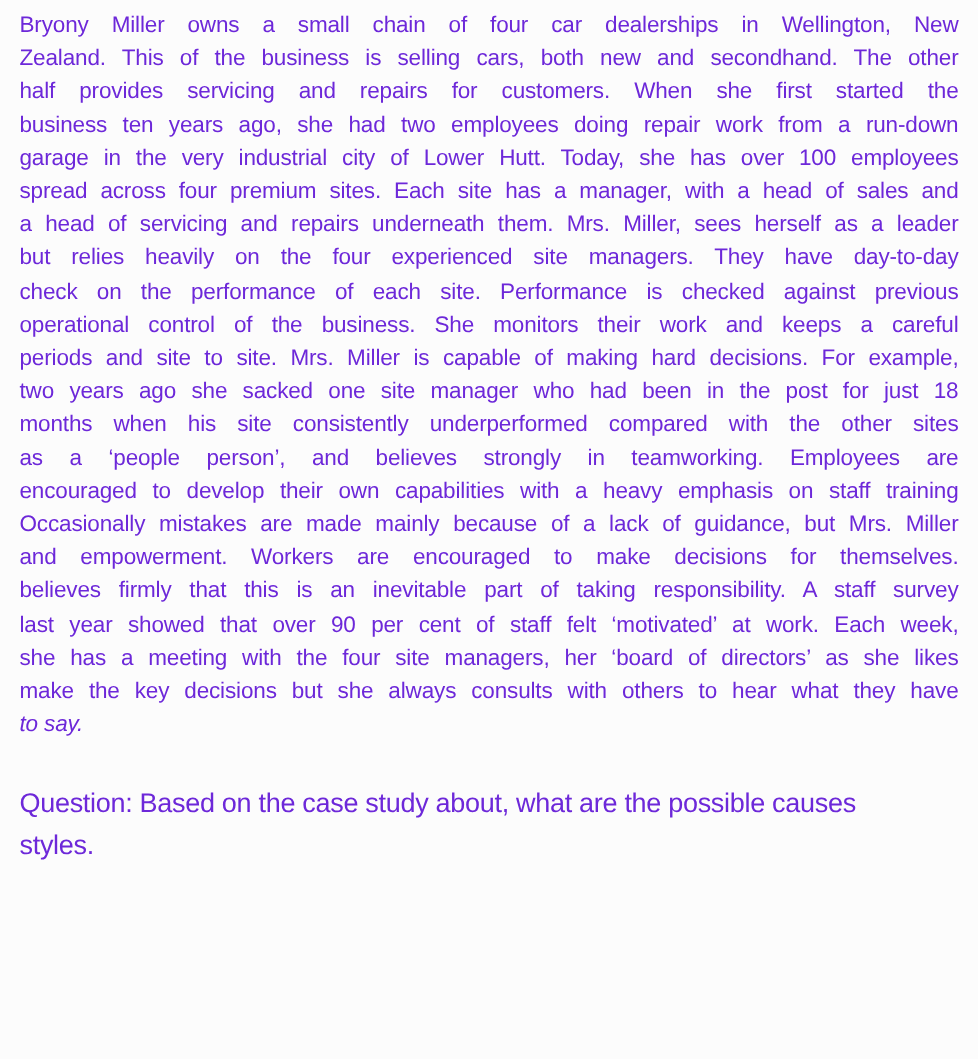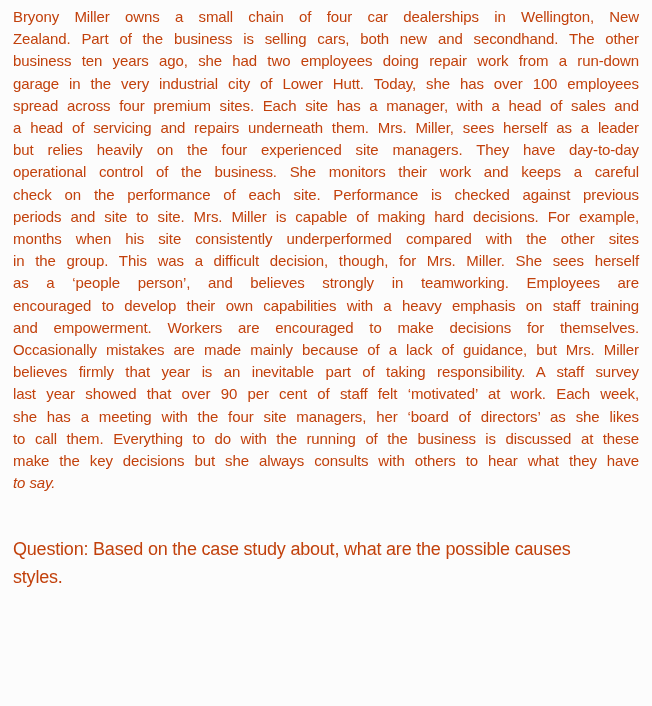--- a/index.html
+++ b/index.html
@@ -6,72 +6,72 @@
     margin: 0;
     padding: 0;
     background: #fcfcfc;
   }
   .page {
     width: 652px;
     height: 706px;
     box-sizing: border-box;
     padding: 6px 13px 12px 13px;
     background: #fcfcfc;
-    color: #c2410c;
+    color: #6d28d9;
     font-family: "Liberation Sans", "DejaVu Sans", sans-serif;
     overflow: hidden;
   }
   .case-study .line {
     font-size: 15px;
     line-height: 22.2px;
     letter-spacing: -0.1px;
     text-align: justify;
     text-align-last: justify;
     white-space: normal;
   }
   .case-study .line:last-child {
     text-align-last: left;
     font-style: italic;
   }
   .question {
-    margin-top: 42px;
+    margin-top: 28px;
   }
   .question .qline {
     font-size: 18px;
     line-height: 27.5px;
     letter-spacing: -0.2px;
     text-align: left;
     white-space: nowrap;
   }
 </style>
 </head>
 <body>
 
 <div class="page">
   <div class="case-study">
       <div class="line">Bryony Miller owns a small chain of four car dealerships in Wellington, New</div>
-      <div class="line">Zealand. Part of the business is selling cars, both new and secondhand. The other</div>
+      <div class="line">Zealand. This of the business is selling cars, both new and secondhand. The other</div>
+      <div class="line">half provides servicing and repairs for customers. When she first started the</div>
       <div class="line">business ten years ago, she had two employees doing repair work from a run-down</div>
       <div class="line">garage in the very industrial city of Lower Hutt. Today, she has over 100 employees</div>
       <div class="line">spread across four premium sites. Each site has a manager, with a head of sales and</div>
       <div class="line">a head of servicing and repairs underneath them. Mrs. Miller, sees herself as a leader</div>
       <div class="line">but relies heavily on the four experienced site managers. They have day-to-day</div>
+      <div class="line">check on the performance of each site. Performance is checked against previous</div>
       <div class="line">operational control of the business. She monitors their work and keeps a careful</div>
-      <div class="line">check on the performance of each site. Performance is checked against previous</div>
       <div class="line">periods and site to site. Mrs. Miller is capable of making hard decisions. For example,</div>
+      <div class="line">two years ago she sacked one site manager who had been in the post for just 18</div>
       <div class="line">months when his site consistently underperformed compared with the other sites</div>
-      <div class="line">in the group. This was a difficult decision, though, for Mrs. Miller. She sees herself</div>
       <div class="line">as a ‘people person’, and believes strongly in teamworking. Employees are</div>
       <div class="line">encouraged to develop their own capabilities with a heavy emphasis on staff training</div>
+      <div class="line">Occasionally mistakes are made mainly because of a lack of guidance, but Mrs. Miller</div>
       <div class="line">and empowerment. Workers are encouraged to make decisions for themselves.</div>
-      <div class="line">Occasionally mistakes are made mainly because of a lack of guidance, but Mrs. Miller</div>
-      <div class="line">believes firmly that year is an inevitable part of taking responsibility. A staff survey</div>
+      <div class="line">believes firmly that this is an inevitable part of taking responsibility. A staff survey</div>
       <div class="line">last year showed that over 90 per cent of staff felt ‘motivated’ at work. Each week,</div>
       <div class="line">she has a meeting with the four site managers, her ‘board of directors’ as she likes</div>
-      <div class="line">to call them. Everything to do with the running of the business is discussed at these</div>
       <div class="line">make the key decisions but she always consults with others to hear what they have</div>
       <div class="line">to say.</div>
     </div>
   <div class="question">
       <div class="qline">Question: Based on the case study about, what are the possible causes</div>
       <div class="qline">styles.</div>
     </div>
 </div>
 
 </body></html>

